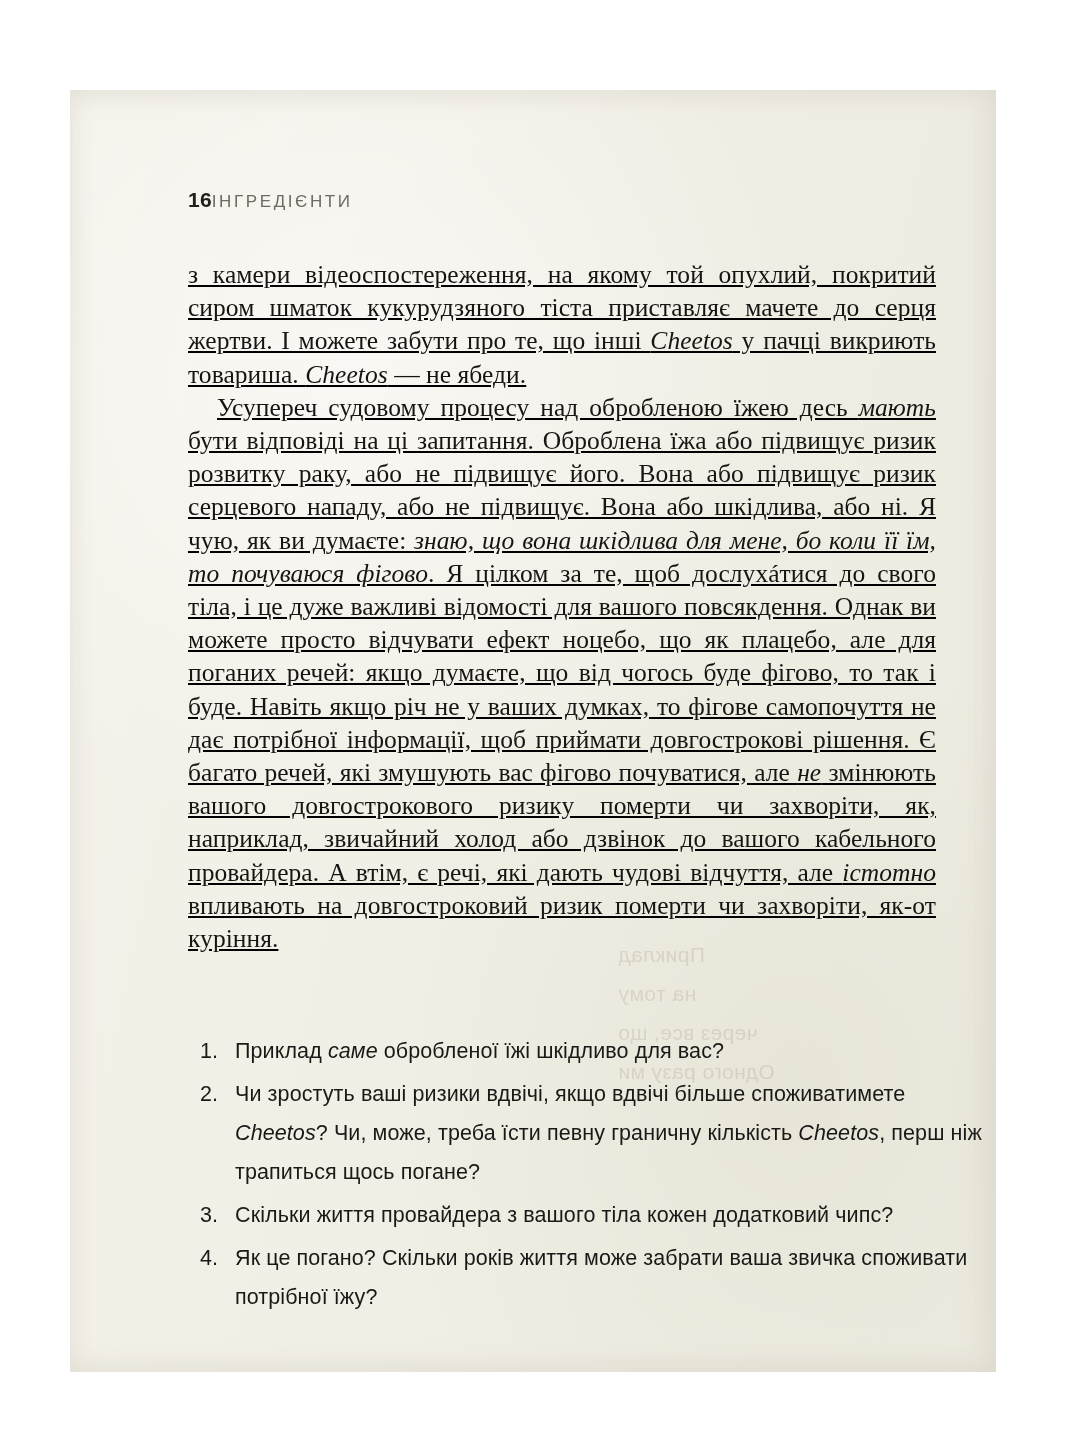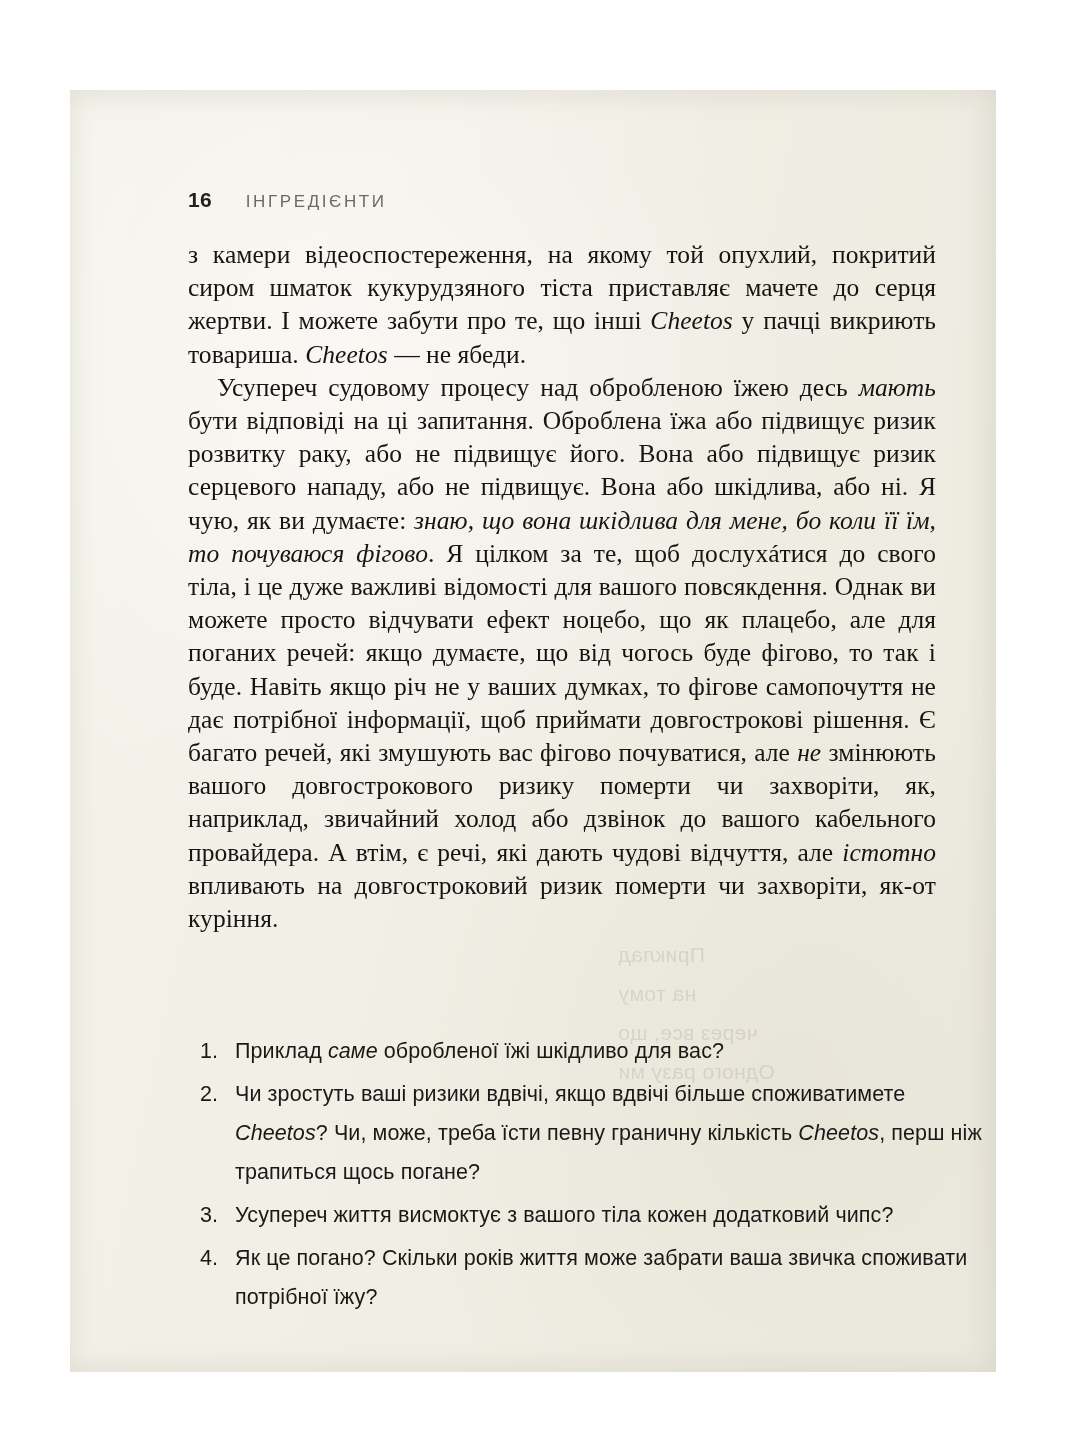--- a/index.html
+++ b/index.html
@@ -63,21 +63,21 @@
     user-select: none;
   }
 
   
   .running-head {
     position: absolute;
     left: 118px;
     top: 80px;
     display: flex;
     align-items: baseline;
-    gap: 34px;
+    gap: 0;
   }
   .folio {
     font-family: "Liberation Sans", sans-serif;
     font-size: 21px;
     font-weight: 700;
     color: #221f1c;
     letter-spacing: 0.2px;
   }
   .head-title {
     font-family: "Liberation Sans", sans-serif;
@@ -85,22 +85,23 @@
     font-weight: 400;
     color: #6d6a62;
     letter-spacing: 2.6px;
     margin-top: 22px;
   }
 
   
   .textblock {
     position: absolute;
     left: 118px;
-    top: 148px;
+    top: 168px;
     width: 748px;
+    text-decoration: underline;
   }
   p.body {
     margin: 0;
     font-family: "Liberation Serif", "DejaVu Serif", serif;
     font-size: 25.5px;
     line-height: 33.2px;
     color: #171513;
     text-align: justify;
     text-justify: inter-word;
     hyphens: manual;
@@ -178,21 +179,21 @@
       <p class="body indent"><span>Усупереч судовому процесу над обробленою їжею десь </span><i>мають</i><span> бути відповіді на ці запитання. Оброблена їжа або підвищує ризик розвитку раку, або не підвищує його. Вона або підвищує ризик серцевого нападу, або не підвищує. Вона або шкідлива, або ні. Я чую, як ви думаєте: </span><i>знаю, що вона шкідлива для мене, бо коли її їм, то почуваюся фігово</i><span>. Я цілком за те, щоб дослухáтися до свого тіла, і це дуже важливі відомості для вашого повсякдення. Однак ви можете просто відчувати ефект ноцебо, що як плацебо, але для поганих речей: якщо думаєте, що від чогось буде фігово, то так і буде. Навіть якщо річ не у ваших думках, то фігове самопочуття не дає потрібної інформації, щоб приймати довгострокові рішення. Є багато речей, які змушують вас фігово почуватися, але </span><i>не</i><span> змінюють вашого довгострокового ризику померти чи захворіти, як, наприклад, звичайний холод або дзвінок до вашого кабельного провайдера. А втім, є речі, які дають чудові відчуття, але </span><i>істотно</i><span> впливають на довгостроковий ризик померти чи захворіти, як-от куріння.</span></p>
 
     </div>
 
     <div class="list-wrap">
       <ol class="qlist">
         <li><span class="num">1.</span><span>Приклад </span><span class="it">саме</span><span> обробленої їжі шкідливо для вас?</span></li>
 
         <li><span class="num">2.</span><span>Чи зростуть ваші ризики вдвічі, якщо вдвічі більше споживатимете </span><span class="it">Cheetos</span><span>? Чи, може, треба їсти певну граничну кількість </span><span class="it">Cheetos</span><span>, перш ніж трапиться щось погане?</span></li>
 
-        <li><span class="num">3.</span><span>Усупереч життя висмоктує з вашого тіла кожен додатковий чипс?</span></li>
+        <li><span class="num">3.</span><span>Скільки життя провайдера з вашого тіла кожен додатковий чипс?</span></li>
 
         <li><span class="num">4.</span><span>Як це погано? Скільки років життя може забрати ваша звичка споживати потрібної їжу?</span></li>
       </ol>
     </div>
 
     <div class="paper-edge-shade"></div>
   </div>
 
 </div>
 

